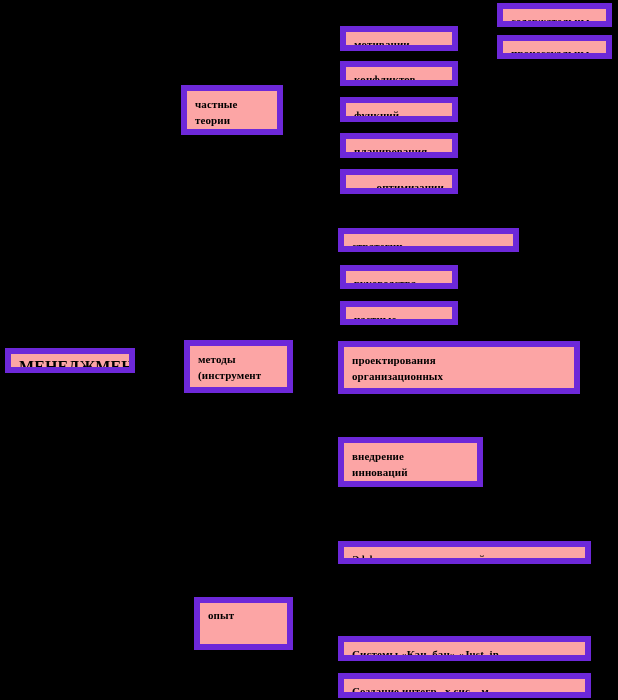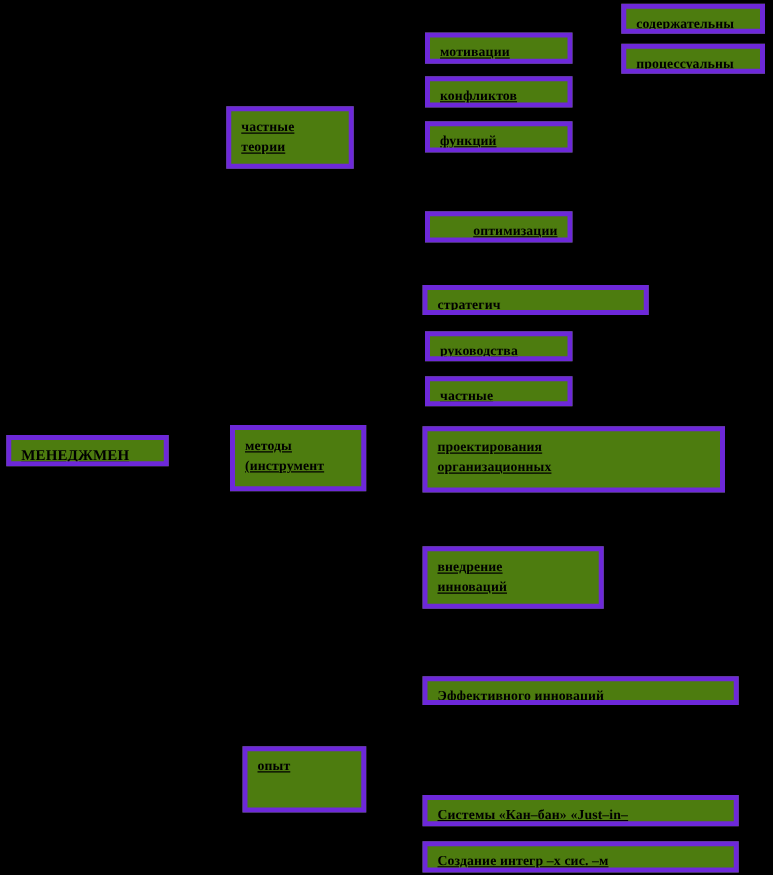--- a/index.html
+++ b/index.html
@@ -10,38 +10,37 @@
   #canvas {
     position: relative;
     width: 618px;
     height: 700px;
     background: #000000;
     overflow: hidden;
     font-family: "Liberation Serif", "DejaVu Serif", serif;
   }
   .node {
     position: absolute;
-    background: #4d7c0f;
-    border: 4px solid #6d28d9;
+    background: #fca5a5;
+    border: 6px solid #6d28d9;
     box-sizing: border-box;
     color: #000000;
     font-weight: bold;
     font-size: 11px;
     line-height: 15px;
     padding: 5px 8px;
     letter-spacing: 0.1px;
     overflow: hidden;
     white-space: pre-line;
-    text-decoration: underline;
   }
   .node.two-line {
     line-height: 16px;
   }
   .node.big {
-    font-size: 12px;
+    font-size: 16px;
   }
 </style>
 </head>
 <body>
 
 <div id="canvas">
 
   <div class="node big" style="left: 5px; top: 348px; width: 130px; height: 25px;">МЕНЕДЖМЕН</div>
 
   <div class="node two-line" style="left: 181px; top: 85px; width: 102px; height: 50px;">частные
@@ -51,20 +50,21 @@
 (инструмент</div>
 
   <div class="node" style="left: 194px; top: 597px; width: 99px; height: 53px;">опыт</div>
 
   <div class="node" style="left: 340px; top: 26px; width: 118px; height: 25px;">мотивации</div>
 
   <div class="node" style="left: 340px; top: 61px; width: 118px; height: 25px;">конфликтов</div>
 
   <div class="node" style="left: 340px; top: 97px; width: 118px; height: 25px;">функций</div>
 
+  <div class="node" style="left: 340px; top: 133px; width: 118px; height: 25px;">планирования</div>
 
   <div class="node" style="left: 340px; top: 169px; width: 118px; height: 25px; text-align: right;">оптимизации</div>
 
   <div class="node" style="left: 338px; top: 228px; width: 181px; height: 24px;">стратегич</div>
 
   <div class="node" style="left: 340px; top: 265px; width: 118px; height: 24px;">руководства</div>
 
   <div class="node" style="left: 340px; top: 301px; width: 118px; height: 24px;">частные</div>
 
   <div class="node two-line" style="left: 338px; top: 341px; width: 242px; height: 53px;">проектирования

